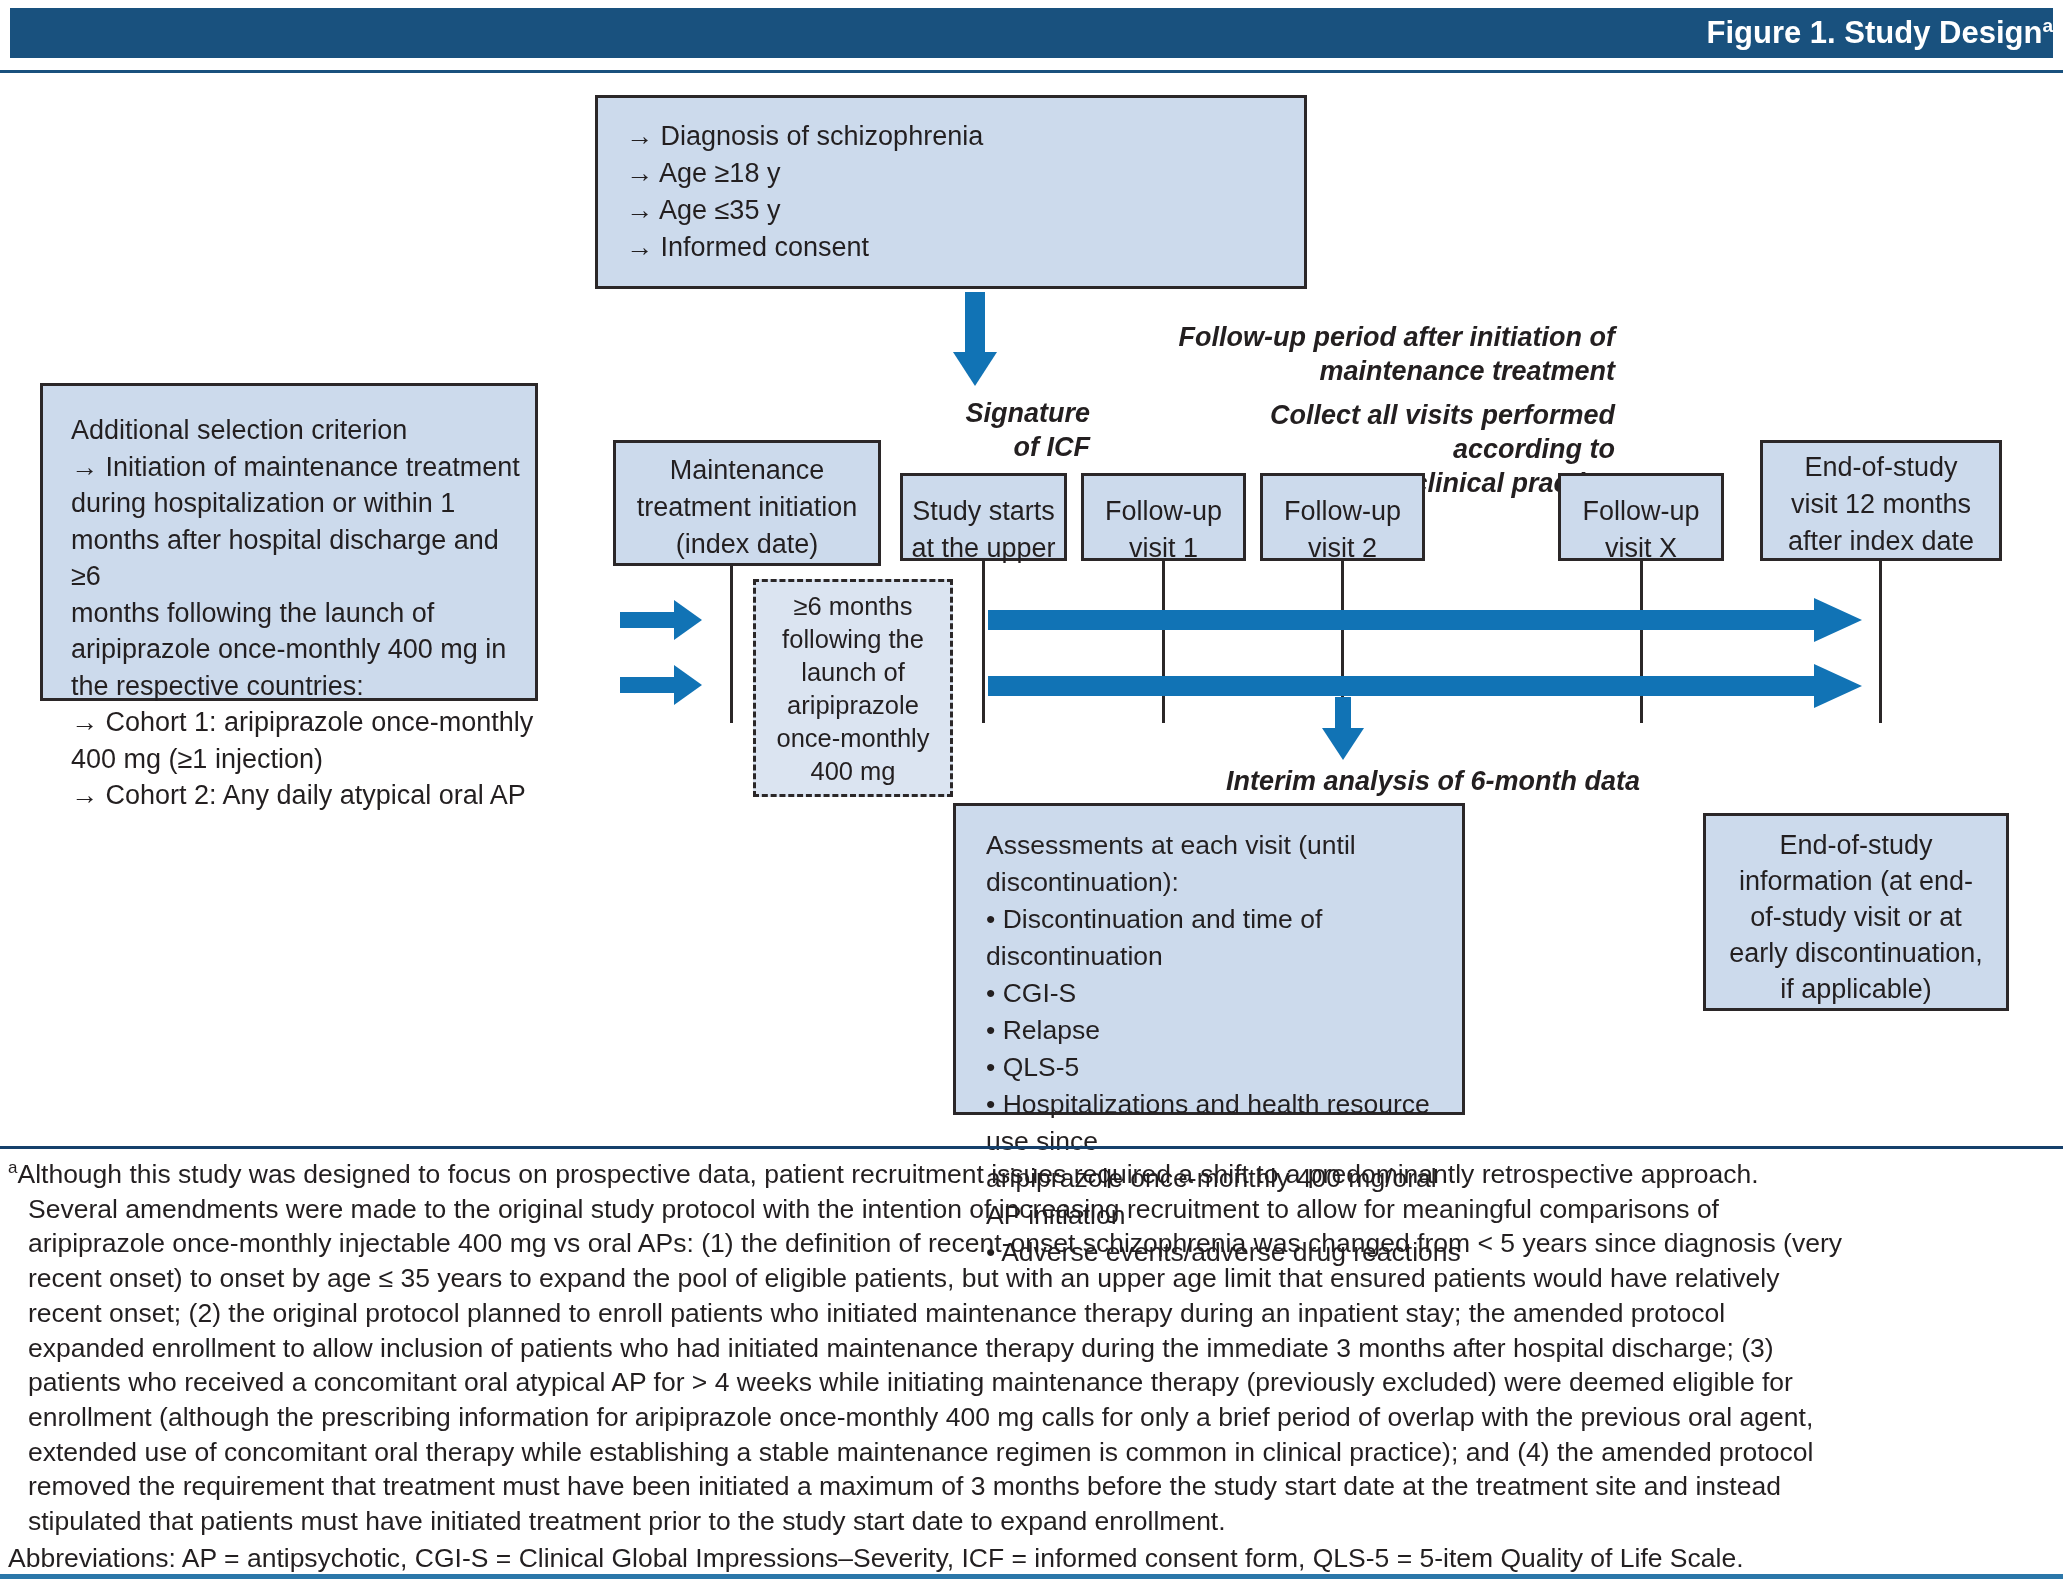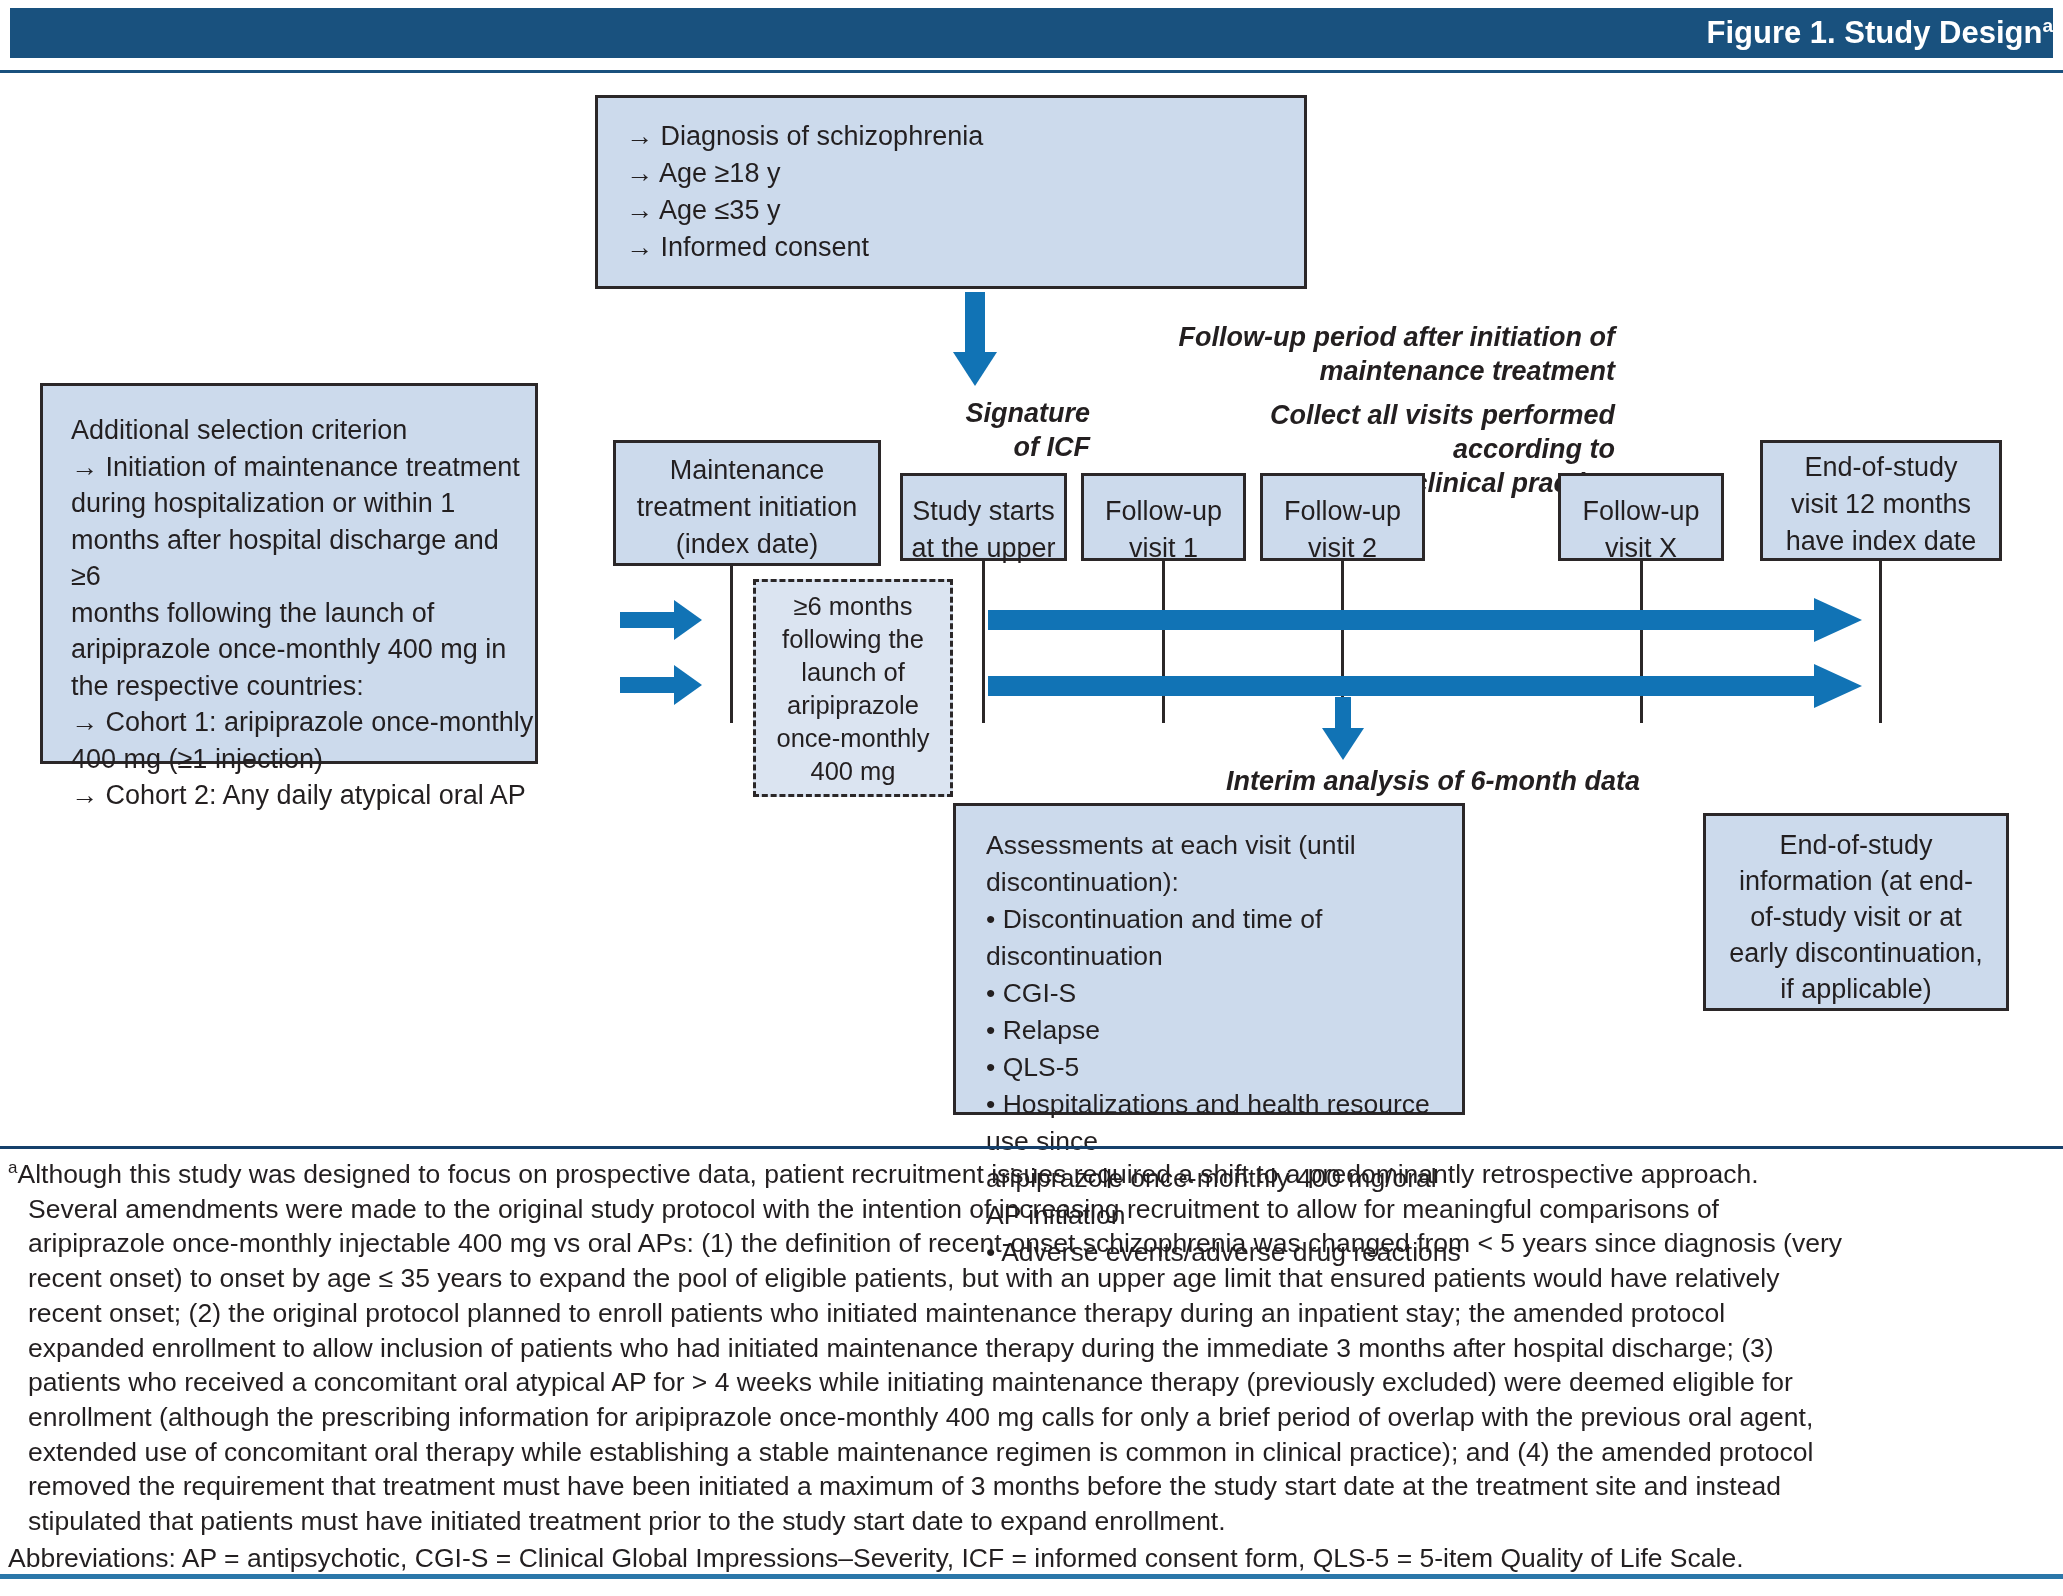--- a/index.html
+++ b/index.html
@@ -30,21 +30,21 @@
     background:var(--boxfill);border:3px solid var(--border);
     font-size:27px;line-height:37px;box-sizing:border-box;
   }
   .box.dashed{border:3px dashed var(--border);background:var(--dashfill);}
   .center{text-align:center;}
   .ital{font-style:italic;font-size:27px;line-height:34px;text-align:right;font-weight:bold;}
   .vline{width:3px;background:var(--border);}
   .shaft{position:absolute;background:var(--blue);}
   .head{position:absolute;width:0;height:0;border-style:solid;border-color:transparent;}
   .criteria{left:595px;top:95px;width:712px;height:194px;padding:20px 0 0 28px;}
-  .selection{left:40px;top:383px;width:498px;height:381px;padding:26px 0 0 28px;line-height:36.5px;}
+  .selection{left:40px;top:383px;width:498px;height:318px;padding:26px 0 0 28px;line-height:36.5px;}
   .maint{left:613px;top:440px;width:268px;height:126px;padding-top:9px;}
   .launch{left:753px;top:579px;width:200px;height:218px;padding-top:8px;font-size:25.5px;line-height:33px;}
   .tbox{top:473px;height:88px;padding-top:17px;}
   .eosv{left:1760px;top:440px;width:242px;height:121px;padding-top:6px;}
   .assess{left:953px;top:803px;width:512px;height:312px;padding:21px 0 0 30px;font-size:26.5px;line-height:37px;}
   .eosinfo{left:1703px;top:813px;width:306px;height:198px;padding-top:11px;line-height:36px;}
   .footnote{left:8px;top:1157px;width:2050px;font-size:26.5px;line-height:34.7px;white-space:nowrap;}
   .footnote .cont{padding-left:20px;}
   .footnote sup{font-size:17px;vertical-align:super;line-height:0;}
   .abbr{margin-top:2px;}
@@ -127,21 +127,21 @@
   <div>Follow-up</div>
   <div>visit 2</div>
 </div>
 <div class="abs box center tbox" style="left:1558px;width:166px;">
   <div>Follow-up</div>
   <div>visit X</div>
 </div>
 <div class="abs box center eosv">
   <div>End-of-study</div>
   <div>visit 12 months</div>
-  <div>have index date</div>
+  <div>after index date</div>
 </div>
 
 <div class="abs vline" style="left:730px;top:566px;height:157px;"></div>
 <div class="abs vline" style="left:982px;top:561px;height:162px;"></div>
 <div class="abs vline" style="left:1162px;top:561px;height:162px;"></div>
 <div class="abs vline" style="left:1341px;top:561px;height:162px;"></div>
 <div class="abs vline" style="left:1640px;top:561px;height:162px;"></div>
 <div class="abs vline" style="left:1879px;top:561px;height:162px;"></div>
 
 <div class="abs shaft" style="left:988px;top:610px;width:828px;height:20px;"></div>

